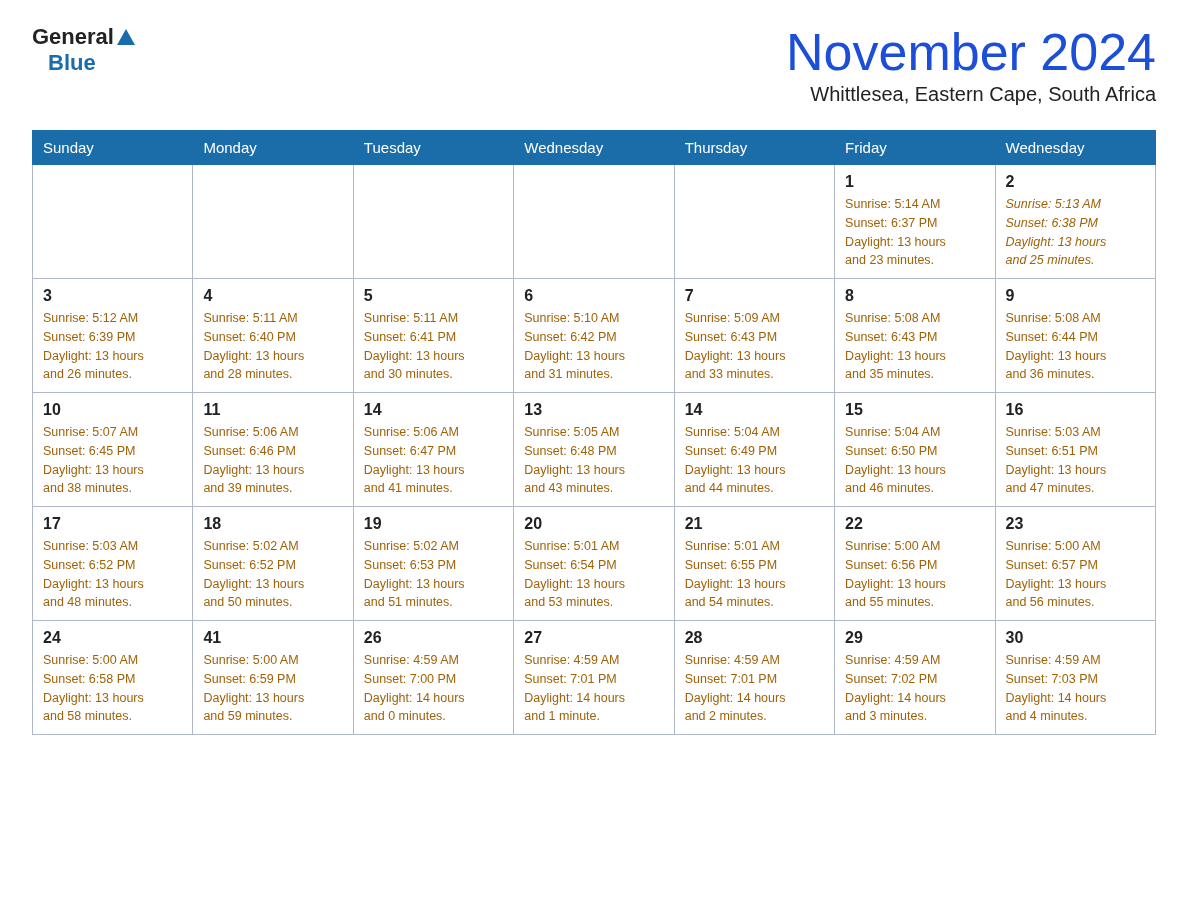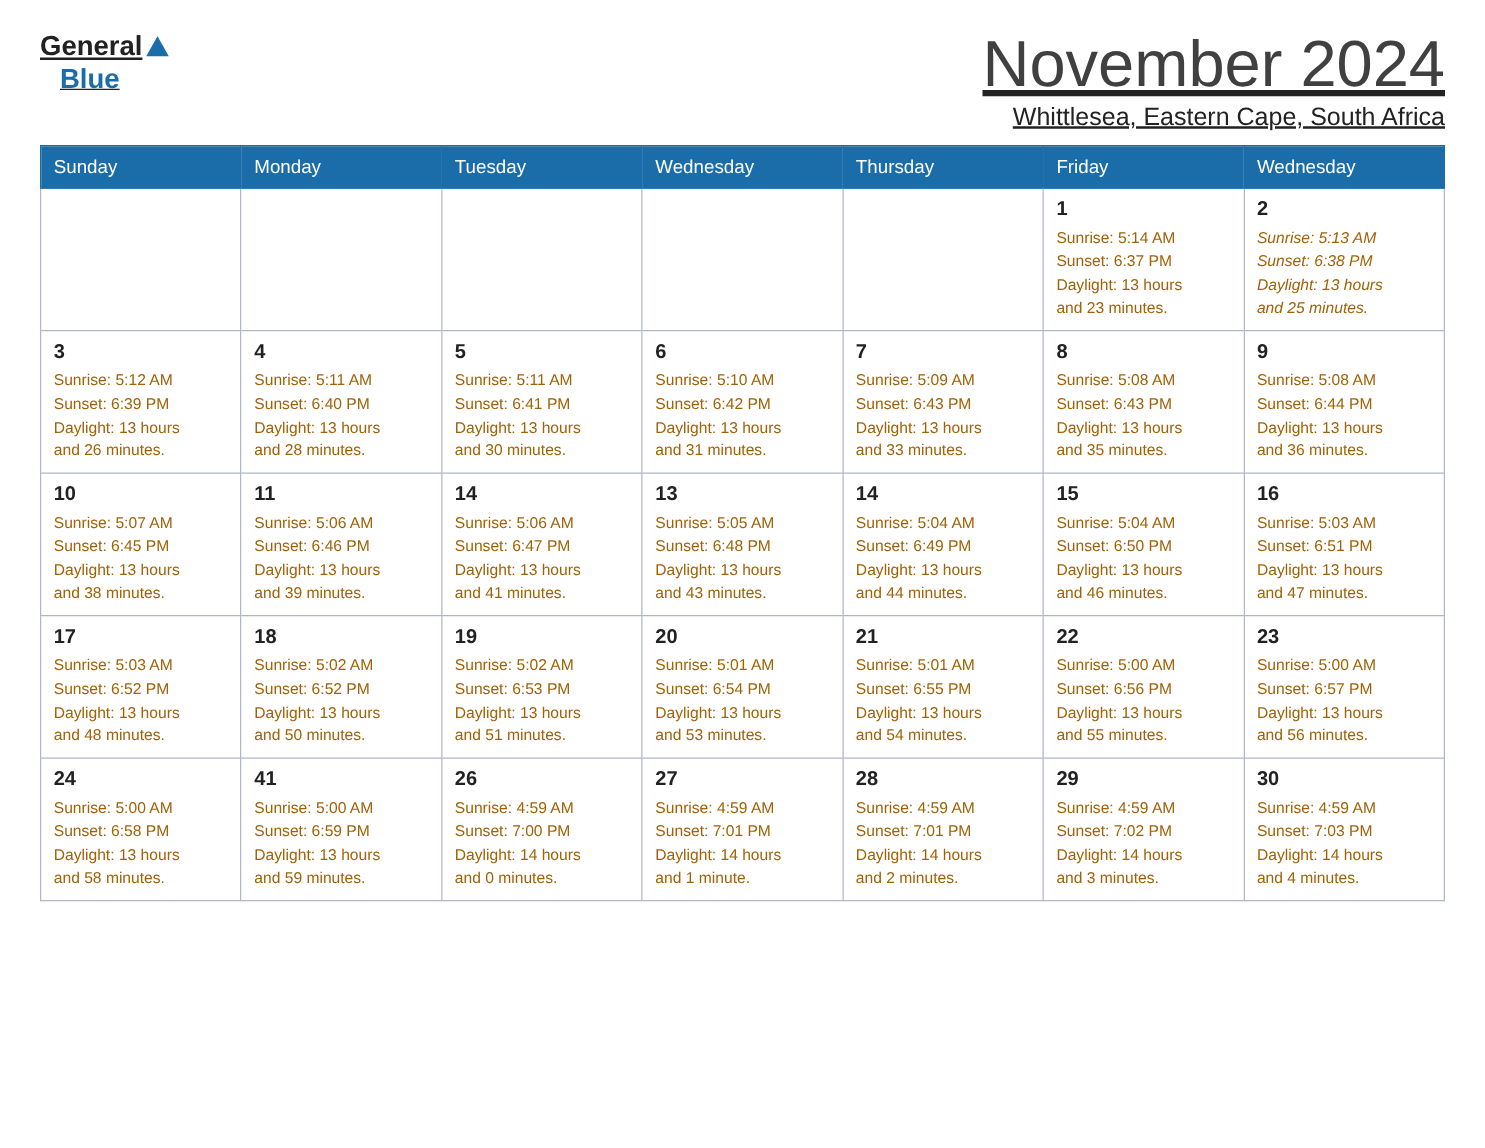--- a/index.html
+++ b/index.html
@@ -7,21 +7,20 @@
       font-family: Arial, sans-serif;
       background: #fff;
       padding: 24px 32px;
       color: #222;
     }
     .header-row {
       display: flex;
       align-items: flex-start;
       justify-content: space-between;
       margin-bottom: 6px;
-      text-decoration: underline;
     }
     .logo {
       display: flex;
       flex-direction: column;
       align-items: flex-start;
     }
     .logo-top {
       display: flex;
       align-items: center;
     }
@@ -36,34 +35,34 @@
       font-weight: bold;
       color: #1a6da8;
       margin-left: 4px;
     }
     .title-block {
       text-align: right;
     }
     .month-title {
       font-size: 52px;
       font-weight: normal;
-      color: #404040;
+      color: #1d4ed8;
       line-height: 1.1;
     }
     .location-title {
       font-size: 20px;
       color: #222;
       font-weight: normal;
       margin-top: 2px;
       text-align: right;
     }
     .calendar {
       width: 100%;
       border-collapse: collapse;
-      margin-top: 10px;
+      margin-top: 24px;
     }
     .calendar th {
       background: #1a6da8;
       color: #fff;
       font-size: 15px;
       font-weight: normal;
       padding: 8px 10px;
       text-align: left;
       border: 1px solid #1a6da8;
     }

